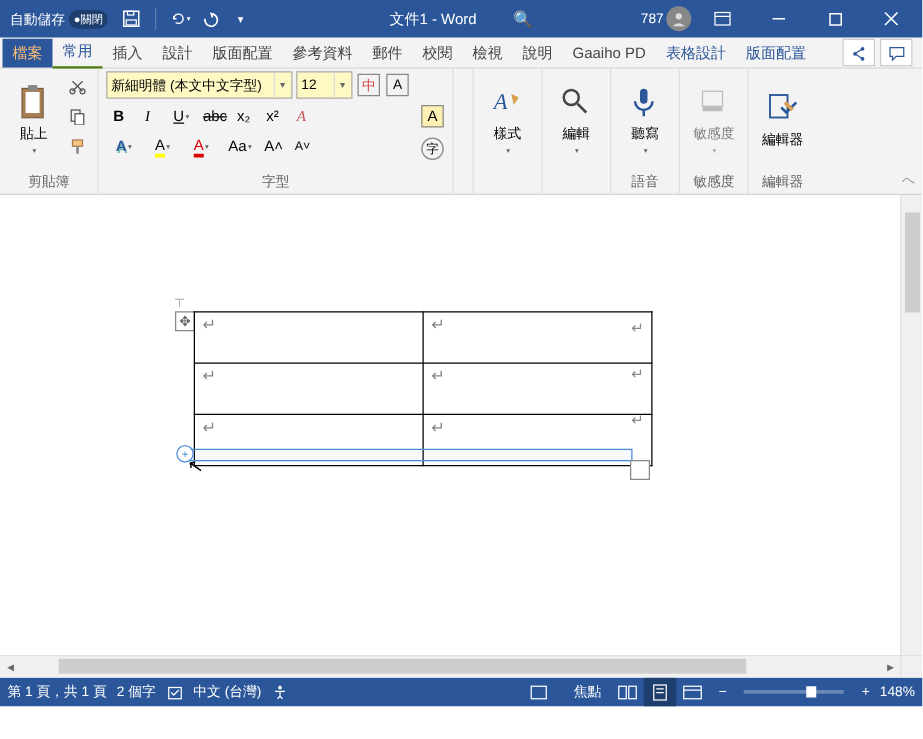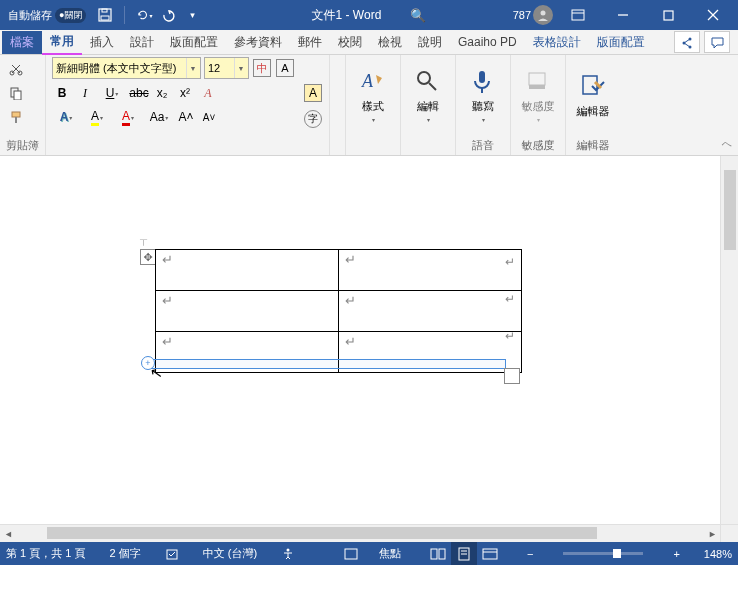--- a/index.html
+++ b/index.html
@@ -10,22 +10,22 @@
 .qat-icon{width:16px;height:16px;display:flex;align-items:center;justify-content:center;cursor:pointer}
 .tb-sep{width:1px;height:18px;background:#5a7ab0;margin:0 3px}
 .tb-title{position:absolute;left:50%;transform:translateX(-50%);font-size:12px;display:flex;align-items:center;gap:29px}
 .search-icon-tb{font-size:13px}
 .tb-right{margin-left:auto;display:flex;align-items:center;gap:5px}
 .user-badge{display:flex;align-items:center;gap:2px;font-size:11px}
 .avatar{width:20px;height:20px;border-radius:50%;background:#888;display:flex;align-items:center;justify-content:center;font-size:12px}
 .winbtn{width:40px;height:30px;display:flex;align-items:center;justify-content:center;cursor:pointer;font-size:11px}
 .tabbar{height:24px;background:#f3f3f3;border-bottom:1px solid #d4d4d4;display:flex;align-items:center;padding:0 2px;font-size:12px}
 .tab{padding:3px 8px;cursor:pointer;color:#444;white-space:nowrap;font-size:12px}
-.tab.file{background:#2b579a;color:#c4b5fd}
-.tab.active{color:#2b579a;border-bottom:2px solid #d946ef;font-weight:700}
+.tab.file{background:#2b579a;color:#fdba74}
+.tab.active{color:#2b579a;border-bottom:2px solid #4d7c0f;font-weight:400}
 .tab.context{color:#2b579a}
 .tab-spacer{flex:1}
 .tab-right{display:flex;align-items:center;gap:4px;padding-right:6px}
 .tab-right-btn{width:24px;height:20px;border:1px solid #ccc;display:flex;align-items:center;justify-content:center;color:#2b579a;cursor:pointer;background:#fff;font-size:12px}
 .ribbon{height:100px;background:#f3f3f3;border-bottom:1px solid #d4d4d4;display:flex;position:relative}
 .rgroup{border-right:1px solid #e0e0e0;padding:2px 6px 0;display:flex;flex-direction:column}
 .rgroup-body{flex:1;display:flex;align-items:flex-start;gap:4px}
 .rgroup-label{text-align:center;font-size:11px;color:#666;padding:2px 0;position:relative}
 .bigbtn{display:flex;flex-direction:column;align-items:center;justify-content:center;width:42px;height:76px;cursor:pointer;text-align:center;font-size:11px;gap:2px}
 .bigbtn svg,.bigbtn .ico{width:30px;height:30px}
@@ -52,21 +52,21 @@
 .page{position:absolute;left:10px;top:0;width:700px;height:365px;background:#fff}
 .ruler-mark{position:absolute;left:130px;top:78px;font-size:10px;color:#aaa}
 .table-handle{position:absolute;left:130px;top:93px;width:14px;height:14px;border:1px solid #888;display:flex;align-items:center;justify-content:center;font-size:11px;color:#666;cursor:move;background:#fff}
 .wtable{position:absolute;left:145px;top:93px;border-collapse:collapse}
 .wtable td{border:1px solid #000;width:170px;height:36px;padding:2px 6px;vertical-align:top;font-size:13px;color:#888}
 .row-para{position:absolute;font-size:12px;color:#888}
 .sel-row{position:absolute;left:136px;top:203px;width:358px;height:8px;border:1px solid #4a8ddb;background:rgba(74,141,219,0.05)}
 .sel-handle-l{position:absolute;left:131px;top:200px;width:12px;height:12px;border:1px solid #4a8ddb;border-radius:50%;background:#fff;display:flex;align-items:center;justify-content:center;font-size:9px;color:#4a8ddb}
 .sel-box-r{position:absolute;left:494px;top:212px;width:14px;height:14px;border:1px solid #888;background:#fff}
 .cursor-arrow{position:absolute;left:140px;top:208px;font-size:15px;color:#000;pointer-events:none;transform:rotate(-10deg)}
-.statusbar{height:23px;background:#2b579a;color:#fff;display:flex;align-items:center;font-size:11px;padding:0 6px;gap:24px}
+.statusbar{height:23px;background:#2b579a;color:#fff;display:flex;align-items:center;font-size:11px;padding:0 6px;gap:8px}
 .sb-item{display:flex;align-items:center;gap:3px;cursor:pointer}
 .sb-spacer{flex:1}
 .view-btns{display:flex;align-items:center}
 .vbtn{width:26px;height:23px;display:flex;align-items:center;justify-content:center;cursor:pointer}
 .vbtn.active{background:#1e3e6e}
 .zoom-slider{width:80px;height:3px;background:#6a86b5;position:relative;margin:0 6px}
 .zoom-thumb{position:absolute;left:50px;top:-3px;width:8px;height:9px;background:#fff}
 .underline-u{text-decoration:underline}
 .strike{text-decoration:line-through}
 svg{display:block}
@@ -170,20 +170,29 @@
         <svg width="13" height="13" viewBox="0 0 13 13">
           <path d="M1 2 h11 v7 h-6 l-3 3 v-3 h-2 z" fill="none" stroke="#2b579a"></path>
         </svg>
       </div>
   </div>
 </div>
 
 <div class="ribbon">
   <div class="rgroup">
     <div class="rgroup-body">
+      <div class="bigbtn">
+        <svg width="28" height="32" viewBox="0 0 28 32">
+            <rect x="4" y="4" width="18" height="25" fill="#a67c52" stroke="#7a5a3a"></rect>
+            <rect x="7" y="7" width="12" height="18" fill="#fff"></rect>
+            <rect x="9" y="1" width="8" height="5" rx="1" fill="#888"></rect>
+          </svg>
+        <span>貼上</span>
+        <span class="dd-arrow">▾</span>
+      </div>
       <div style="display:flex;flex-direction:column;gap:4px;padding-top:2px">
         <span class="smallbtn">
             <svg width="14" height="14">
               <path d="M3 3 L11 11 M11 3 L3 11" stroke="#555"></path>
               <circle cx="3" cy="11" r="2" fill="none" stroke="#555"></circle>
               <circle cx="11" cy="11" r="2" fill="none" stroke="#555"></circle>
             </svg>
           </span>
         <span class="smallbtn">
             <svg width="14" height="14">
@@ -258,20 +267,21 @@
       </div>
       <div style="display:flex;flex-direction:column;gap:6px;padding-top:26px;margin-left:4px">
         <span class="smallbtn">
             <span class="boxed-a">A</span>
           </span>
         <span class="smallbtn">
             <span style="border:1px solid #888;border-radius:50%;width:16px;height:16px;display:flex;align-items:center;justify-content:center;font-size:10px">字</span>
           </span>
       </div>
     </div>
+    <div class="rgroup-label">字型</div>
   </div>
 
   <div class="rgroup">
     <div class="rgroup-label">&nbsp;</div>
   </div>
 
   <div class="rgroup">
     <div class="rgroup-body">
         <div class="bigbtn">
           <svg width="28" height="28">

